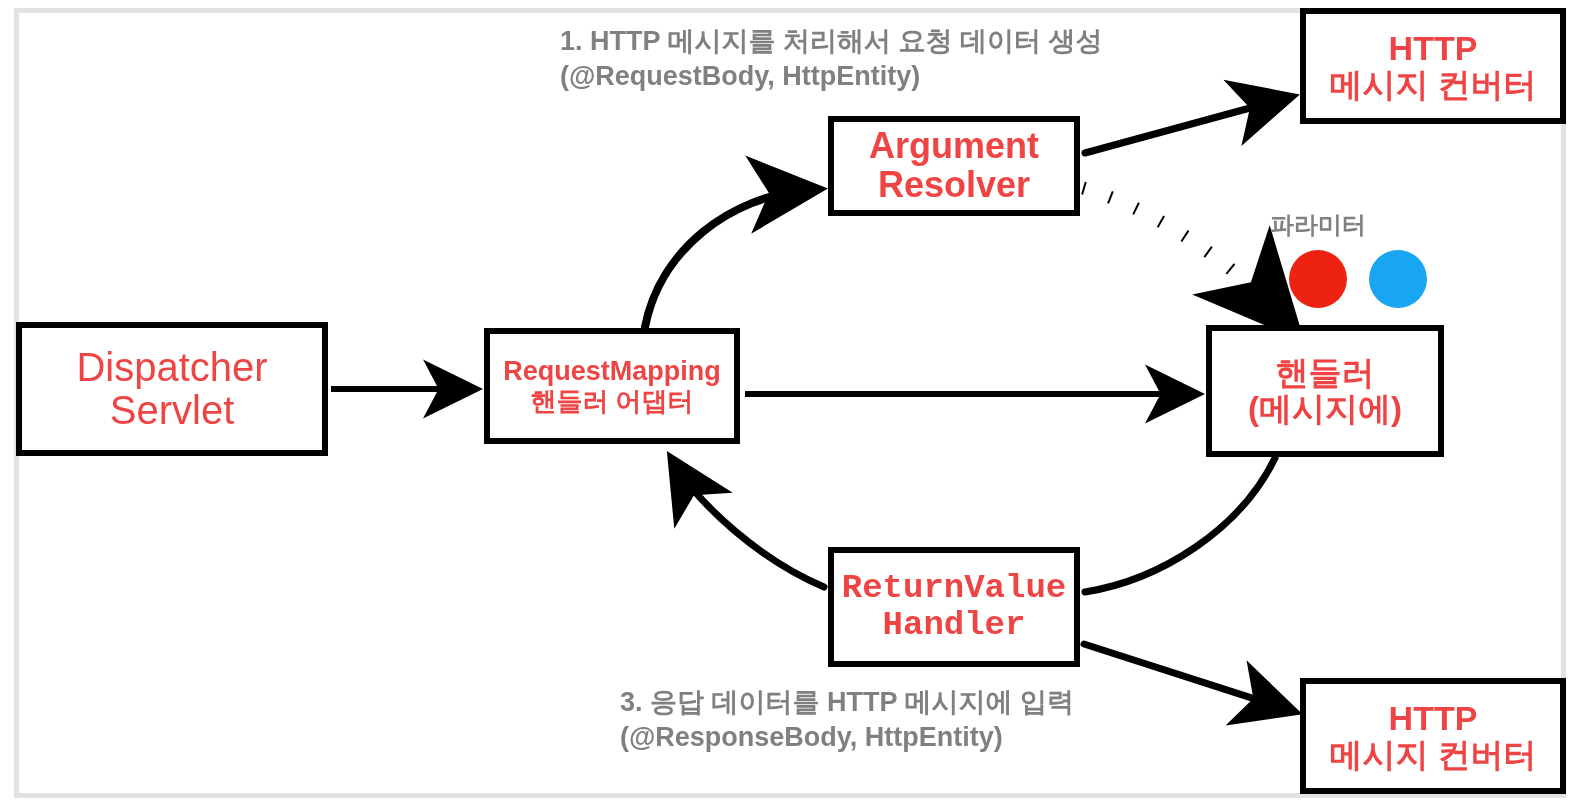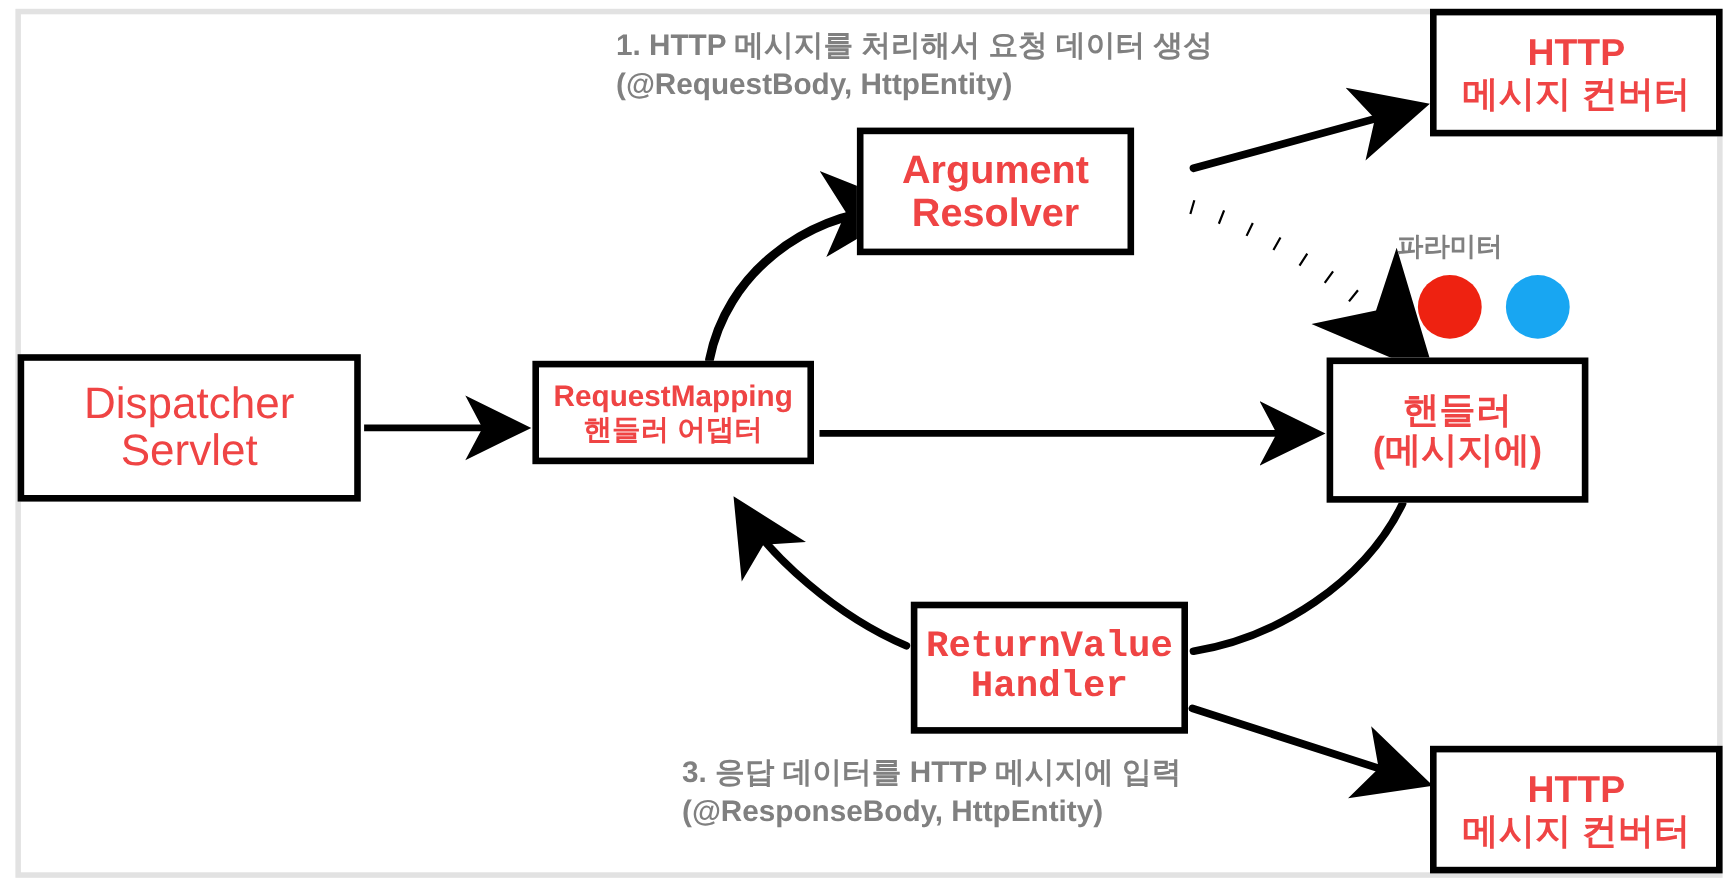--- a/index.html
+++ b/index.html
@@ -53,27 +53,27 @@
     display: block;
     white-space: nowrap;
   }
   
   #node-dispatcher-servlet {
     left: 16px; top: 322px; width: 312px; height: 134px;
     font-size: 40px; font-weight: 400;
   }
   
   #node-requestmapping-adapter {
-    left: 484px; top: 328px; width: 256px; height: 94px;
+    left: 484px; top: 328px; width: 256px; height: 116px;
     font-size: 27px; font-weight: 700;
   }
   #node-requestmapping-adapter .l2 { font-size: 26px; font-weight: 700; }
   
   #node-argument-resolver {
-    left: 779px; top: 116px; width: 252px; height: 116px;
+    left: 828px; top: 116px; width: 252px; height: 100px;
     font-size: 36px; font-weight: 700;
   }
   
   #node-returnvalue-handler {
     left: 828px; top: 547px; width: 252px; height: 120px;
     font-size: 34px; font-weight: 700; font-family: Liberation Mono, monospace;
   }
   
   #node-handler-controller {
     left: 1206px; top: 325px; width: 238px; height: 132px;

